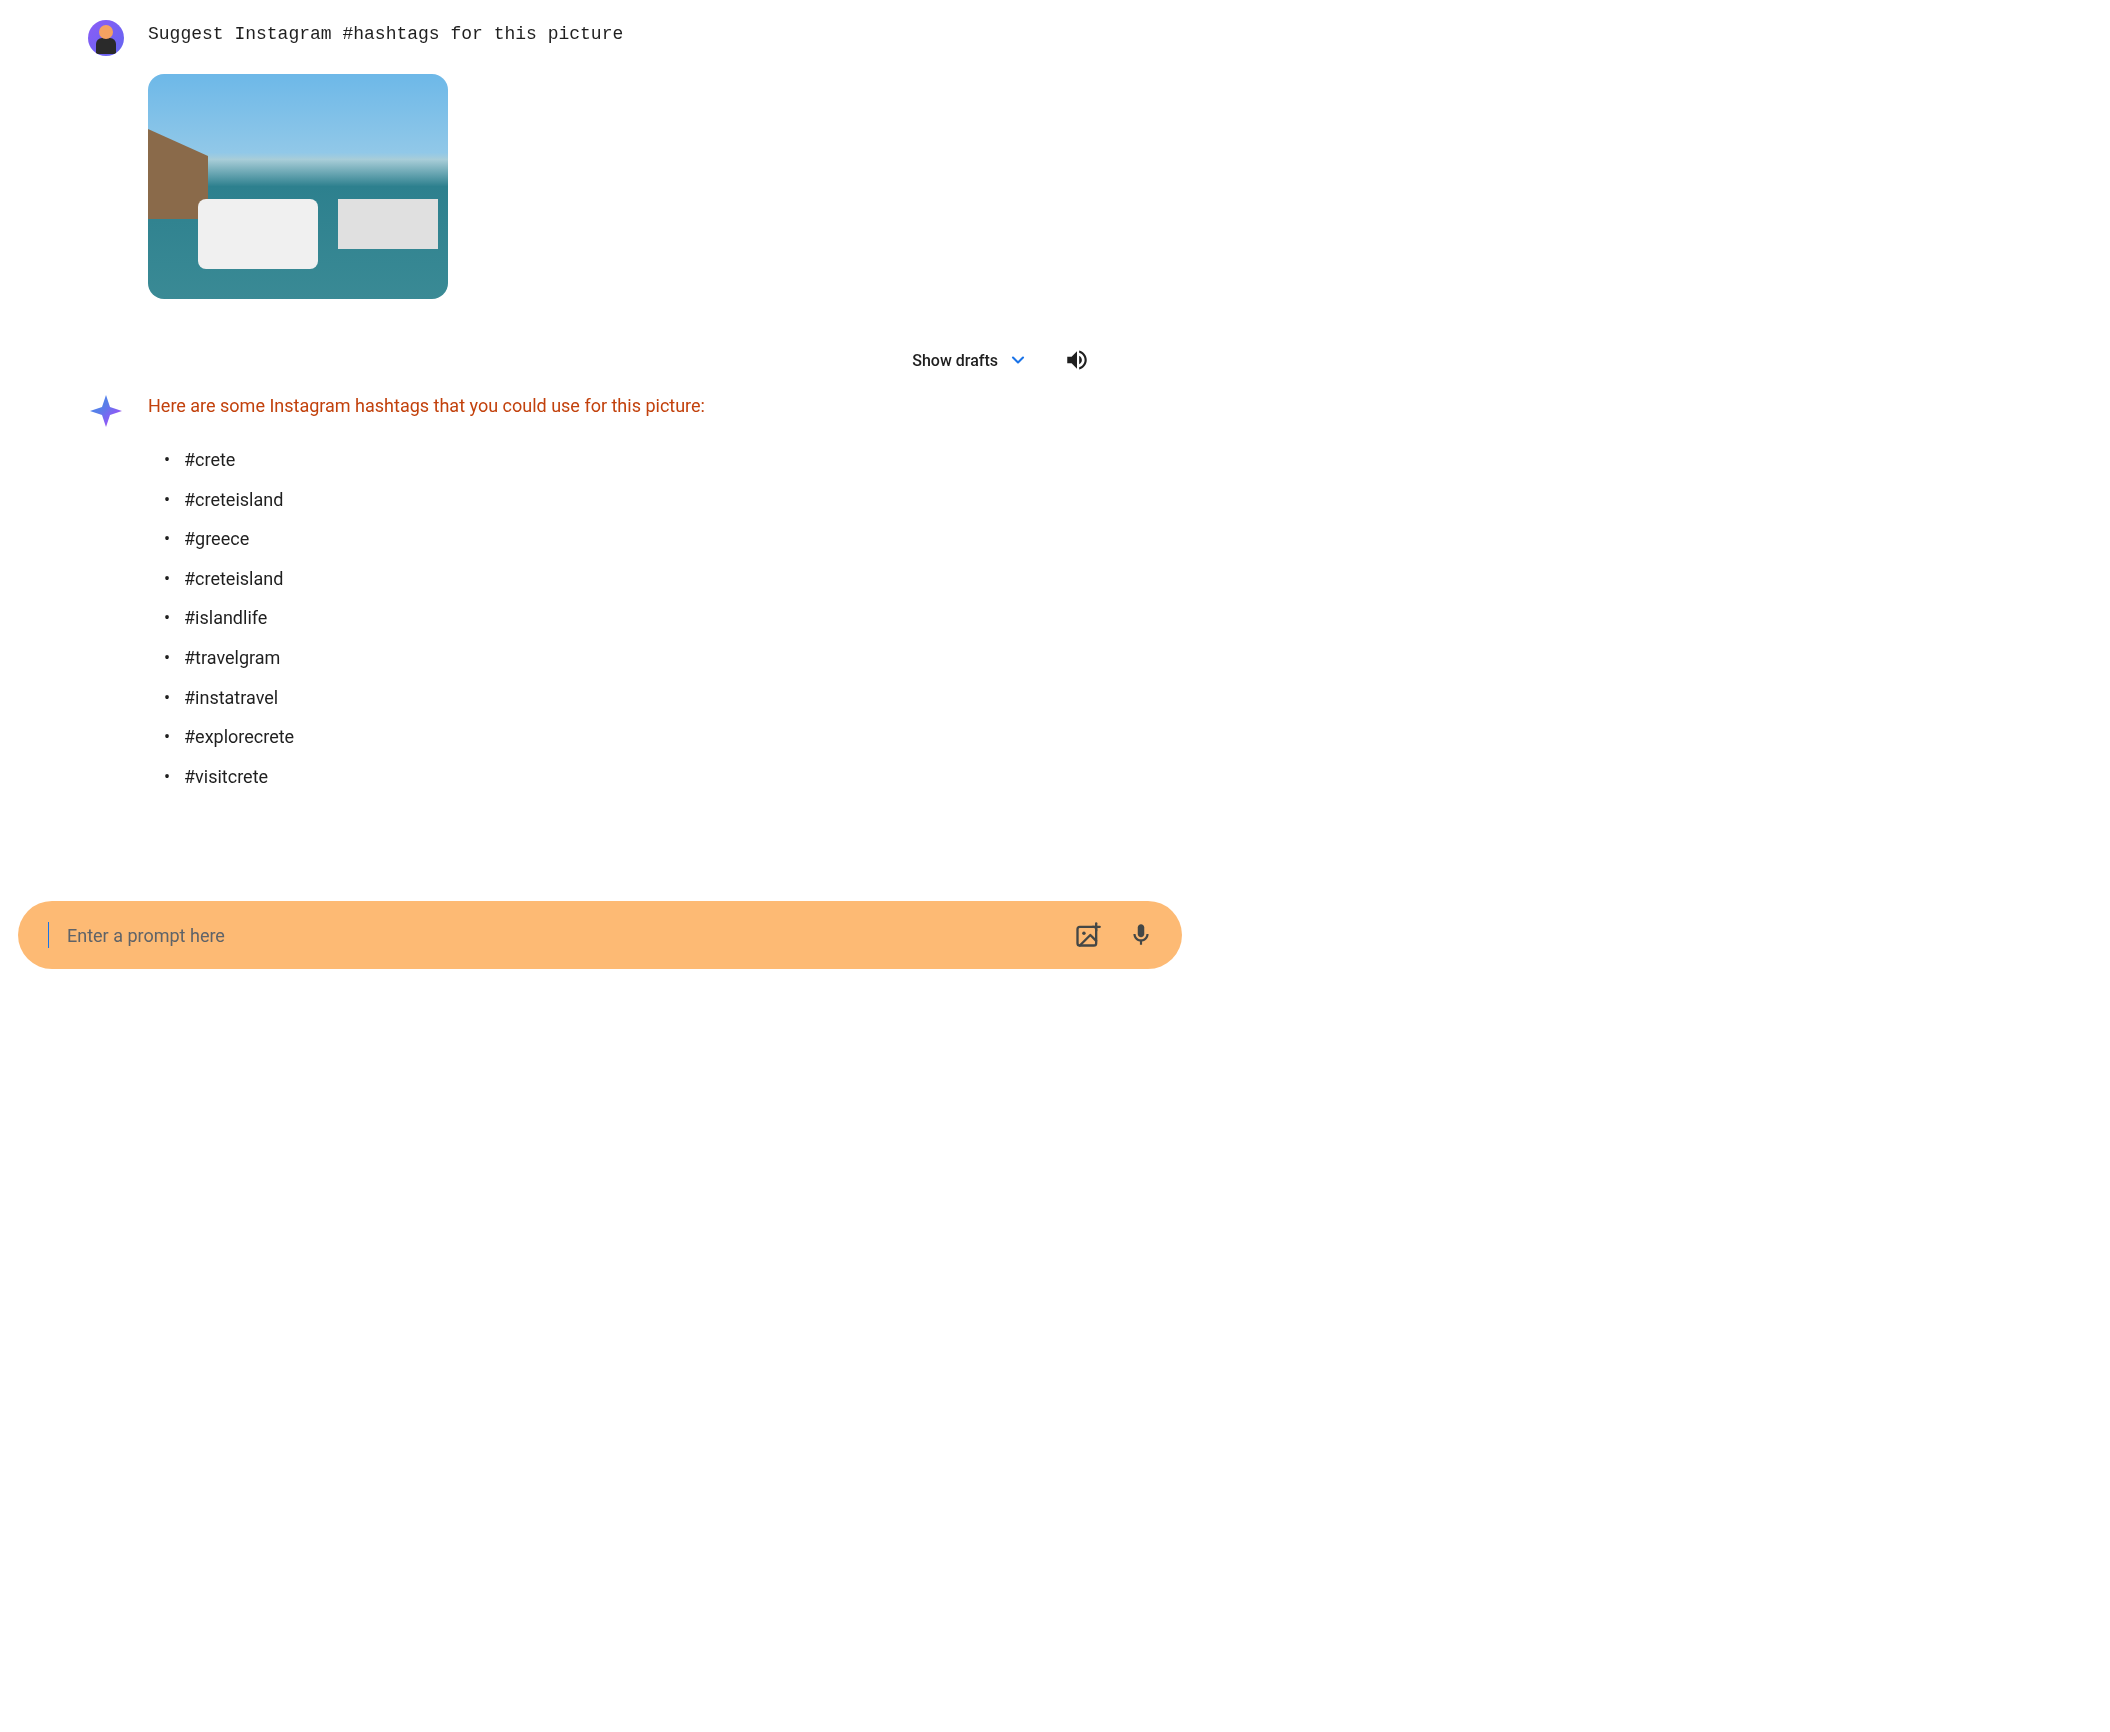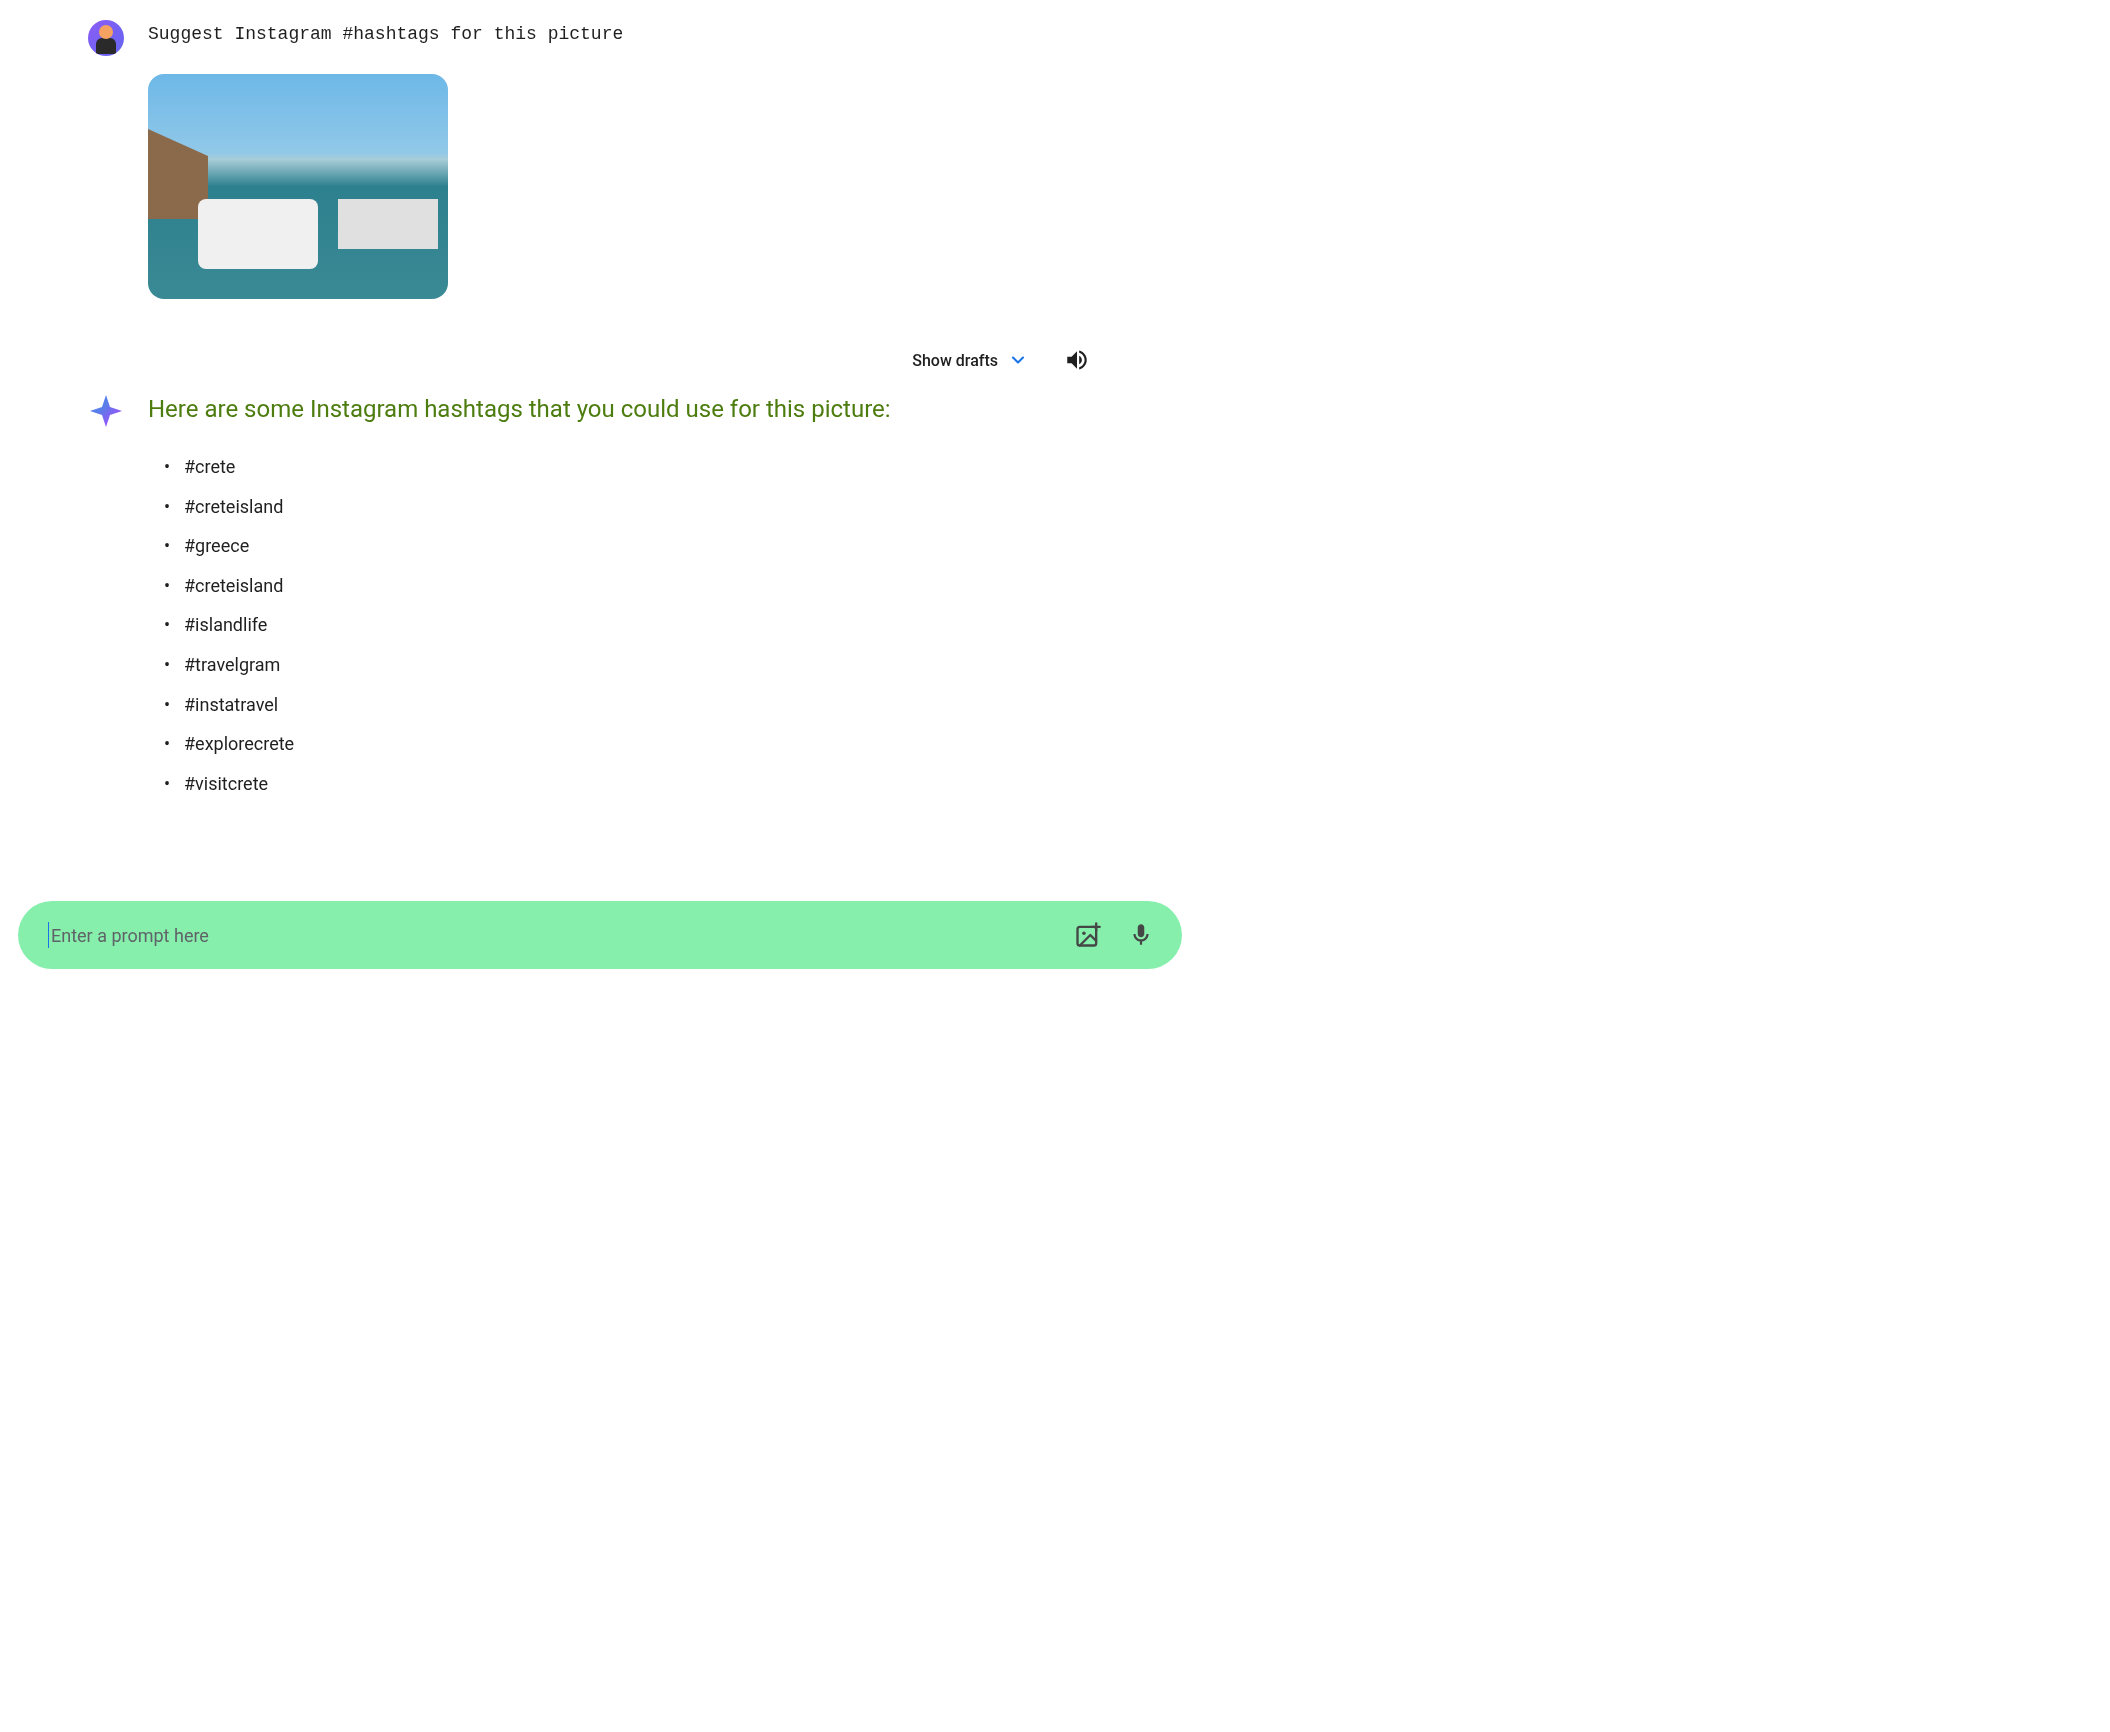--- a/index.html
+++ b/index.html
@@ -136,22 +136,22 @@
     flex-shrink: 0;
     display: flex;
     align-items: center;
     justify-content: center;
   }
   .ai-content {
     flex: 1;
     padding-top: 2px;
   }
   .ai-text {
-    font-size: 24px;
-    color: #4d7c0f;
+    font-size: 18px;
+    color: #c2410c;
     margin-bottom: 24px;
   }
   .hashtag-list {
     list-style: none;
     padding-left: 12px;
   }
   .hashtag-list li {
     font-size: 18px;
     color: #1f1f1f;
     line-height: 2.2;
@@ -163,25 +163,26 @@
     position: absolute;
     left: 4px;
     font-size: 18px;
   }
   .input-bar {
     position: absolute;
     bottom: 16px;
     left: 18px;
     right: 18px;
     height: 68px;
-    background: #86efac;
+    background: #fdba74;
     border-radius: 34px;
     display: flex;
     align-items: center;
     padding: 0 28px 0 30px;
+    gap: 16px;
   }
   .input-field {
     flex: 1;
     border: none;
     background: transparent;
     font-size: 18px;
     color: #5f6368;
     outline: none;
     font-family: inherit;
   }

